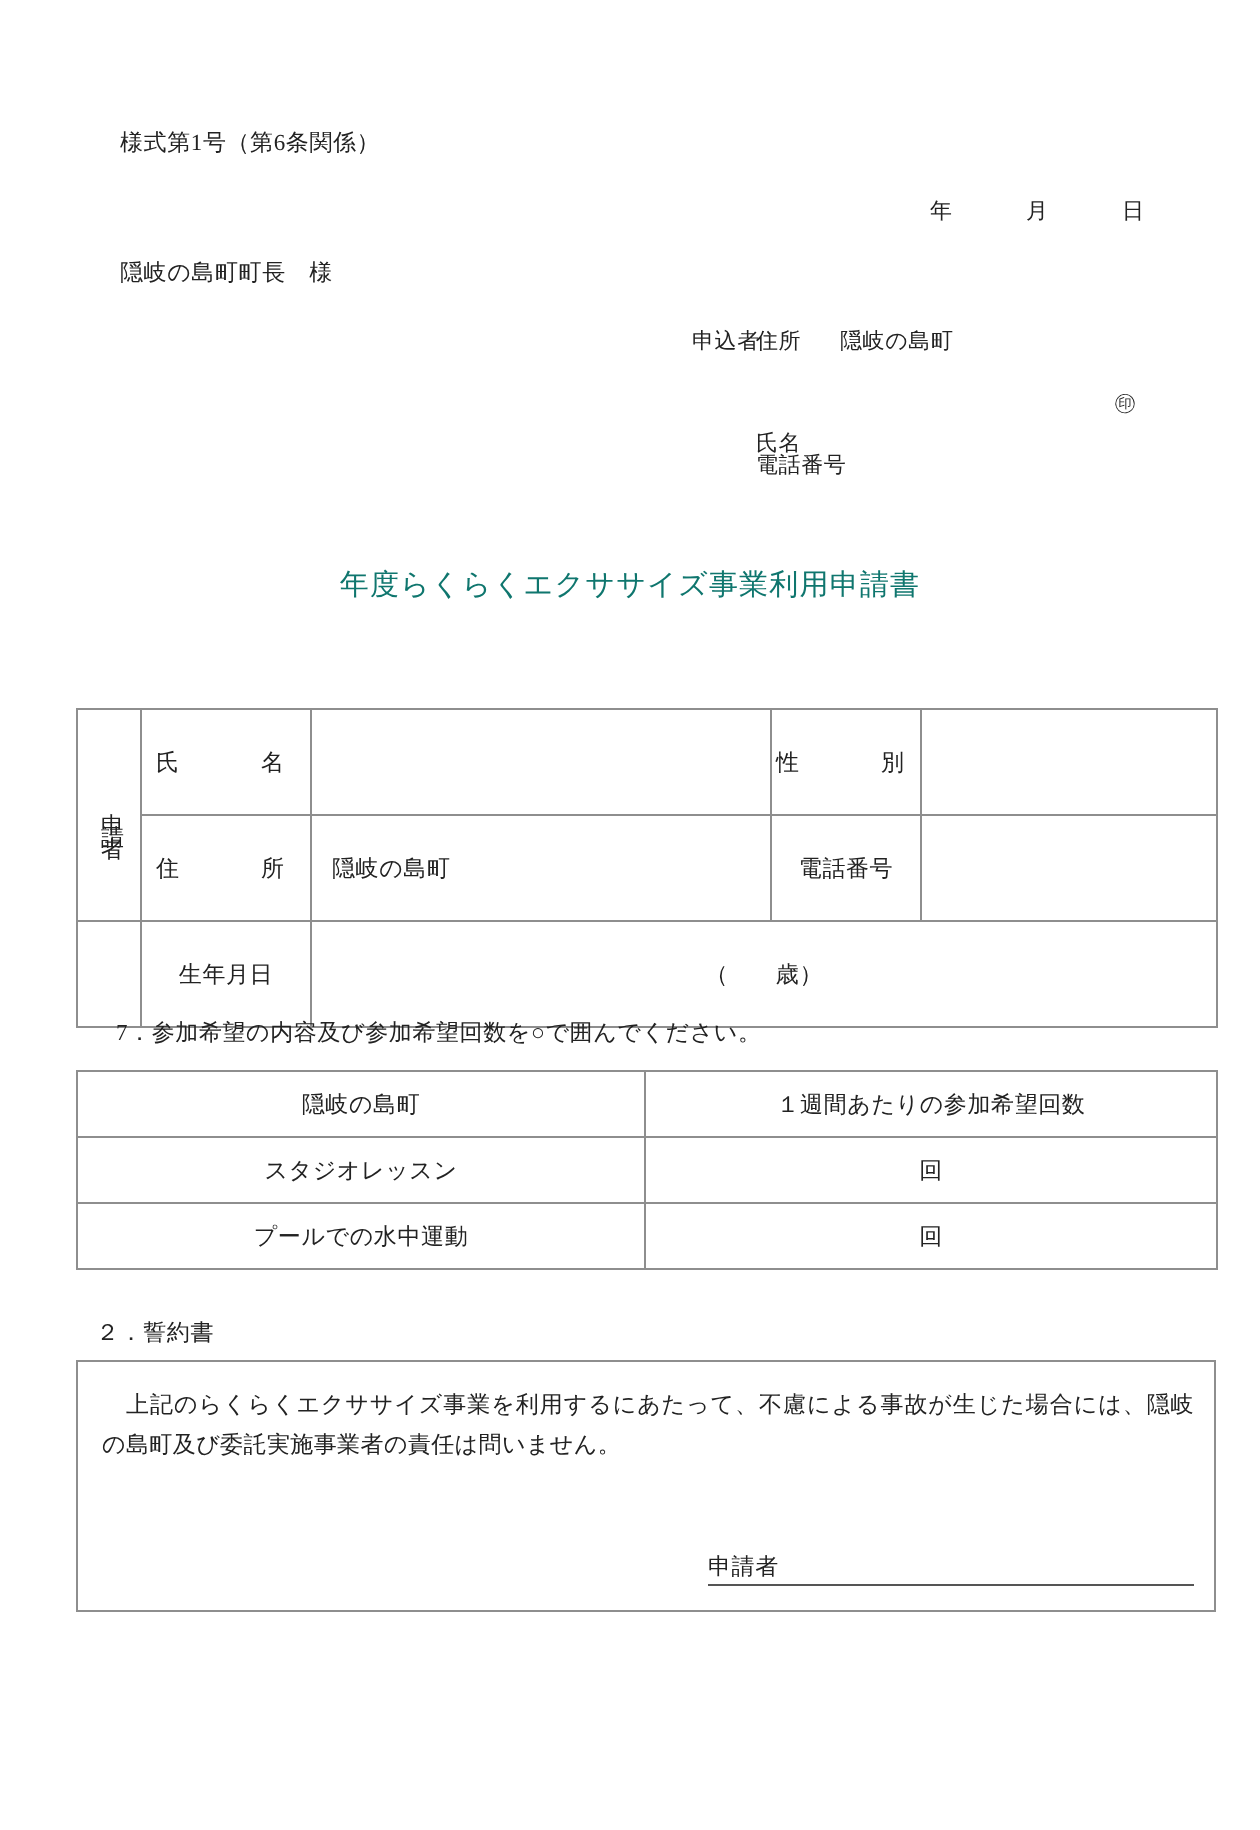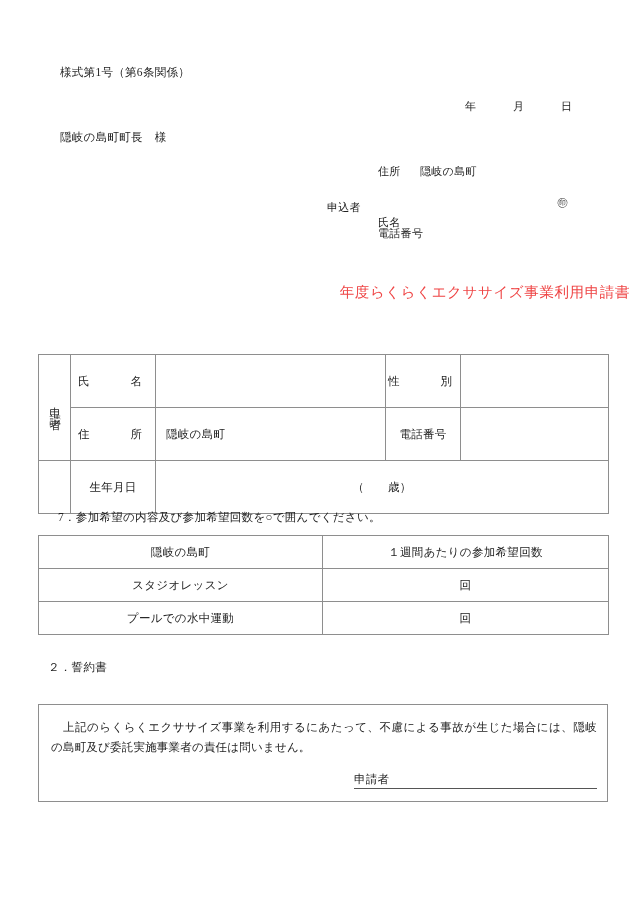--- a/index.html
+++ b/index.html
@@ -30,37 +30,37 @@
     letter-spacing: 0.3px;
   }
 
   
   #form-number   { left: 60px;  top: 66px;  font-size: 11.5px; }
   #date-year     { left: 465px; top: 100px; }
   #date-month    { left: 513px; top: 100px; }
   #date-day      { left: 561px; top: 100px; }
   #addressee     { left: 60px;  top: 131px; font-size: 11.5px; }
 
-  #applicant-label   { left: 327px; top: 165px; margin-top: 36px; }
+  #applicant-label   { left: 346px; top: 165px; }
   #applicant-address-label { left: 378px; top: 165px; }
   #applicant-address-value { left: 420px; top: 165px; }
   #applicant-name-label    { left: 378px; top: 196px; margin-top: 20px; }
   #seal-mark       { left: 557px; top: 196px; font-size: 11px; }
   #applicant-tel-label     { left: 378px; top: 227px; }
 
   
   #doc-title {
     position: absolute;
     top: 283px;
     left: 0;
     width: 630px;
-    text-align: right;
+    text-align: center;
     font-size: 14.5px;
     letter-spacing: 0.6px;
-    color: #ef4444;
+    color: #0f766e;
   }
 
   
   #intro-text { left: 72px; top: 336px; font-size: 11.5px; }
 
   
   .grid {
     position: absolute;
     border-collapse: collapse;
     table-layout: fixed;
@@ -106,24 +106,23 @@
     width: 570px;
   }
   #choices-table td { height: 32px; }
 
   
   #pledge-box {
     position: absolute;
     left: 38px;
     top: 680px;
     width: 570px;
-    height: 98px;
+    height: 126px;
     border: 1px solid #8e8e8e;
     box-sizing: border-box;
-    margin-top: 24px;
   }
   #pledge-text {
     position: absolute;
     left: 12px;
     top: 12px;
     width: 546px;
     font-size: 11.5px;
     line-height: 1.75;
     text-indent: 12px;
     text-align: justify;

